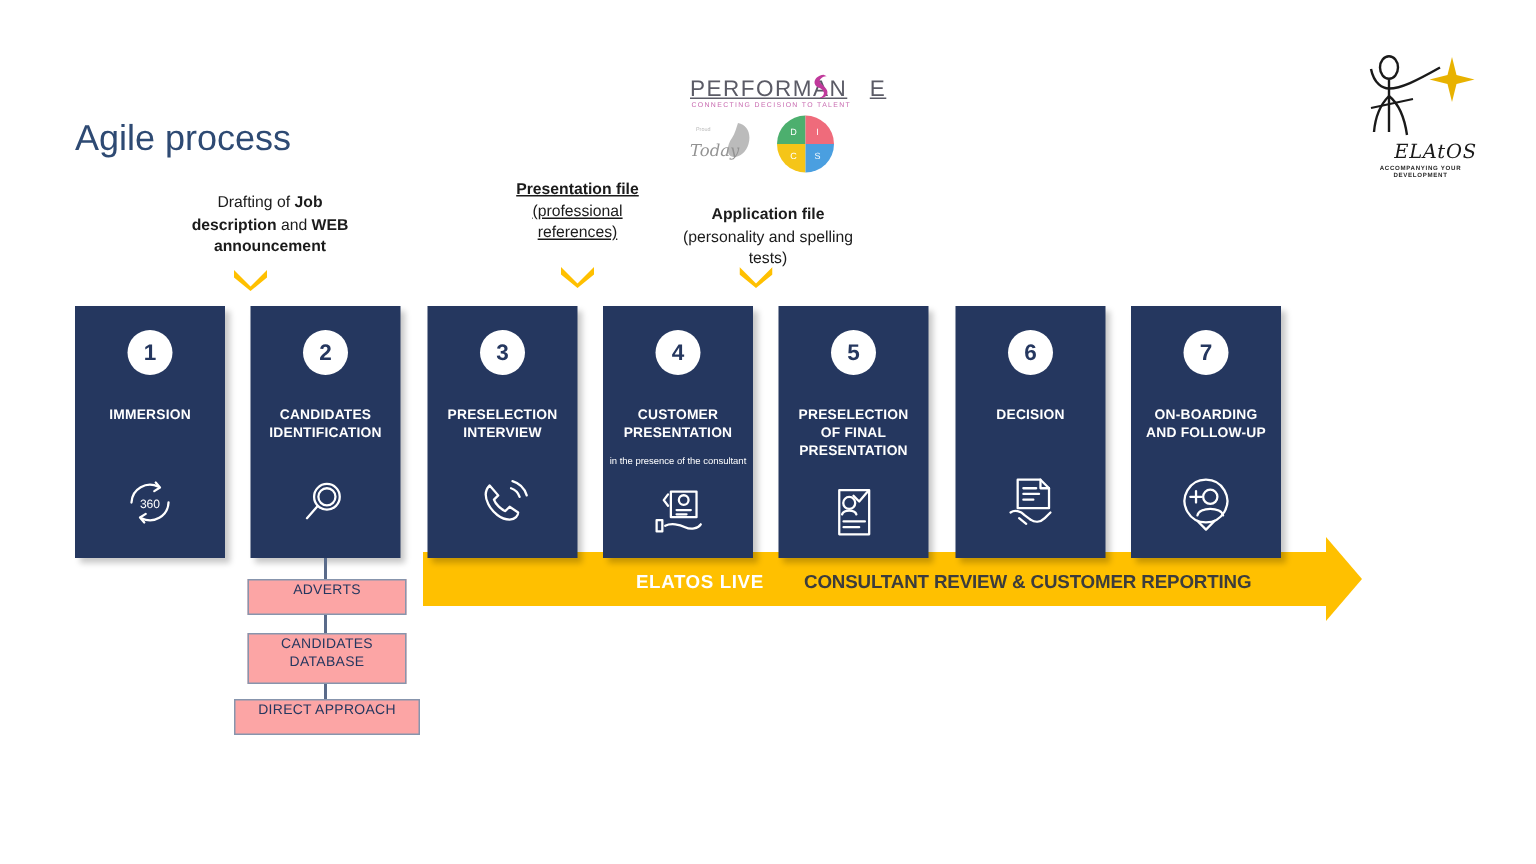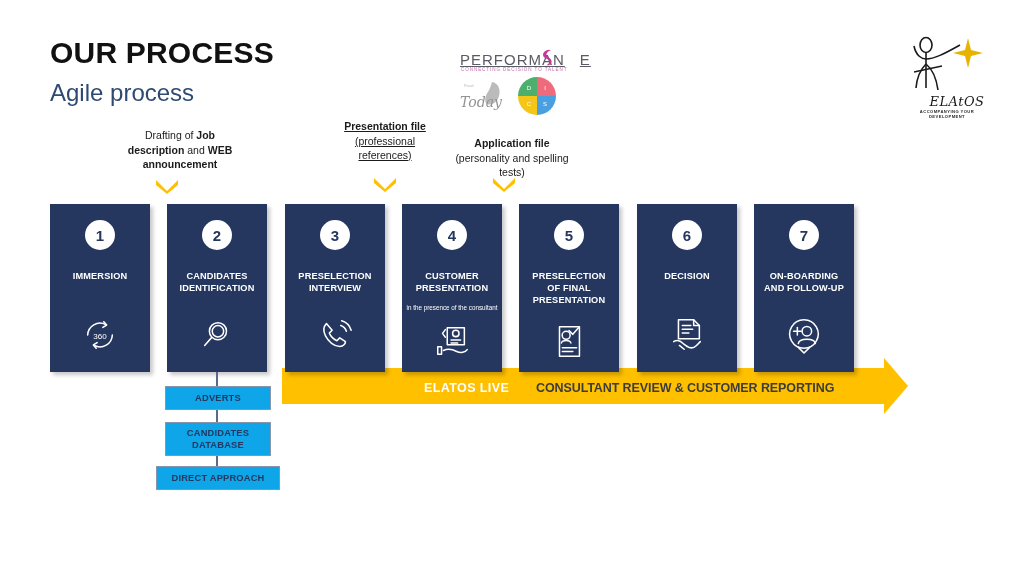--- a/index.html
+++ b/index.html
@@ -32,21 +32,21 @@
   .perf-s{position:absolute;left:83px;top:0px;width:17px;height:19px;}
   .perf-tag{
     position:absolute;left:6px;top:19px;
     font-size:4.6px;letter-spacing:.9px;color:#c86bb0;
   }
   .perf-script{
     position:absolute;left:3px;top:30px;width:56px;height:36px;
     opacity:.55;
   }
   .perf-script .sc-name{
-    position:absolute;left:2px;top:16px;font-size:14px;color:#3a3a3a;
+    position:absolute;left:2px;top:16px;font-size:11px;color:#3a3a3a;
     font-family:"DejaVu Serif", serif;font-style:italic;
   }
   .perf-script .sc-small{
     position:absolute;left:6px;top:6px;font-size:3.6px;color:#777;
   }
   .disc{position:absolute;left:62px;top:28px;width:40px;height:40px;}
 
   
   .elatos{position:absolute;left:898px;top:32px;width:96px;height:92px;}
   .elatos-name{
@@ -108,33 +108,32 @@
     text-align:center;color:#ffffff;
     font-size:6.3px;font-weight:normal;line-height:8px;
   }
   .card .ico{
     position:absolute;left:50%;transform:translateX(-50%);
     width:38px;height:38px;
   }
 
   
   .subbox{
-    position:absolute;border:1px solid #8795ad;background:#0ea5e9;
-    color:#25375f;font-size:9.3px;font-weight:bold;
-    display:flex;align-items:center;justify-content:center;
+    position:absolute;border:1px solid #8795ad;background:#fca5a5;
+    color:#25375f;font-size:9.3px;font-weight:normal;
+    display:flex;align-items:flex-start;justify-content:center;
     text-align:center;line-height:12px;letter-spacing:.2px;
   }
   .vline{position:absolute;width:2px;background:#5a6b8a;}
 </style>
 </head>
 <body>
 
 <div class="slide">
 
-  <div class="title">OUR PROCESS</div>
   <div class="subtitle">Agile process</div>
 
   <div class="perf-logo">
     <div class="perf-word">
       <span>PERFORMAN</span><span style="margin-left:15px;">E</span>
     </div>
     <svg class="perf-s" viewBox="0 0 20 22">
       <path d="M13 2 C5 3 4 10 9 12 C14 14 15 18 10 20 C14 21 18 17 15 13 C12 9 8 8 11 5 C12.5 3.5 14 3 15.5 3.2 Z" fill="#c0399b"></path>
     </svg>
     <div class="perf-tag">CONNECTING DECISION TO TALENT</div>

